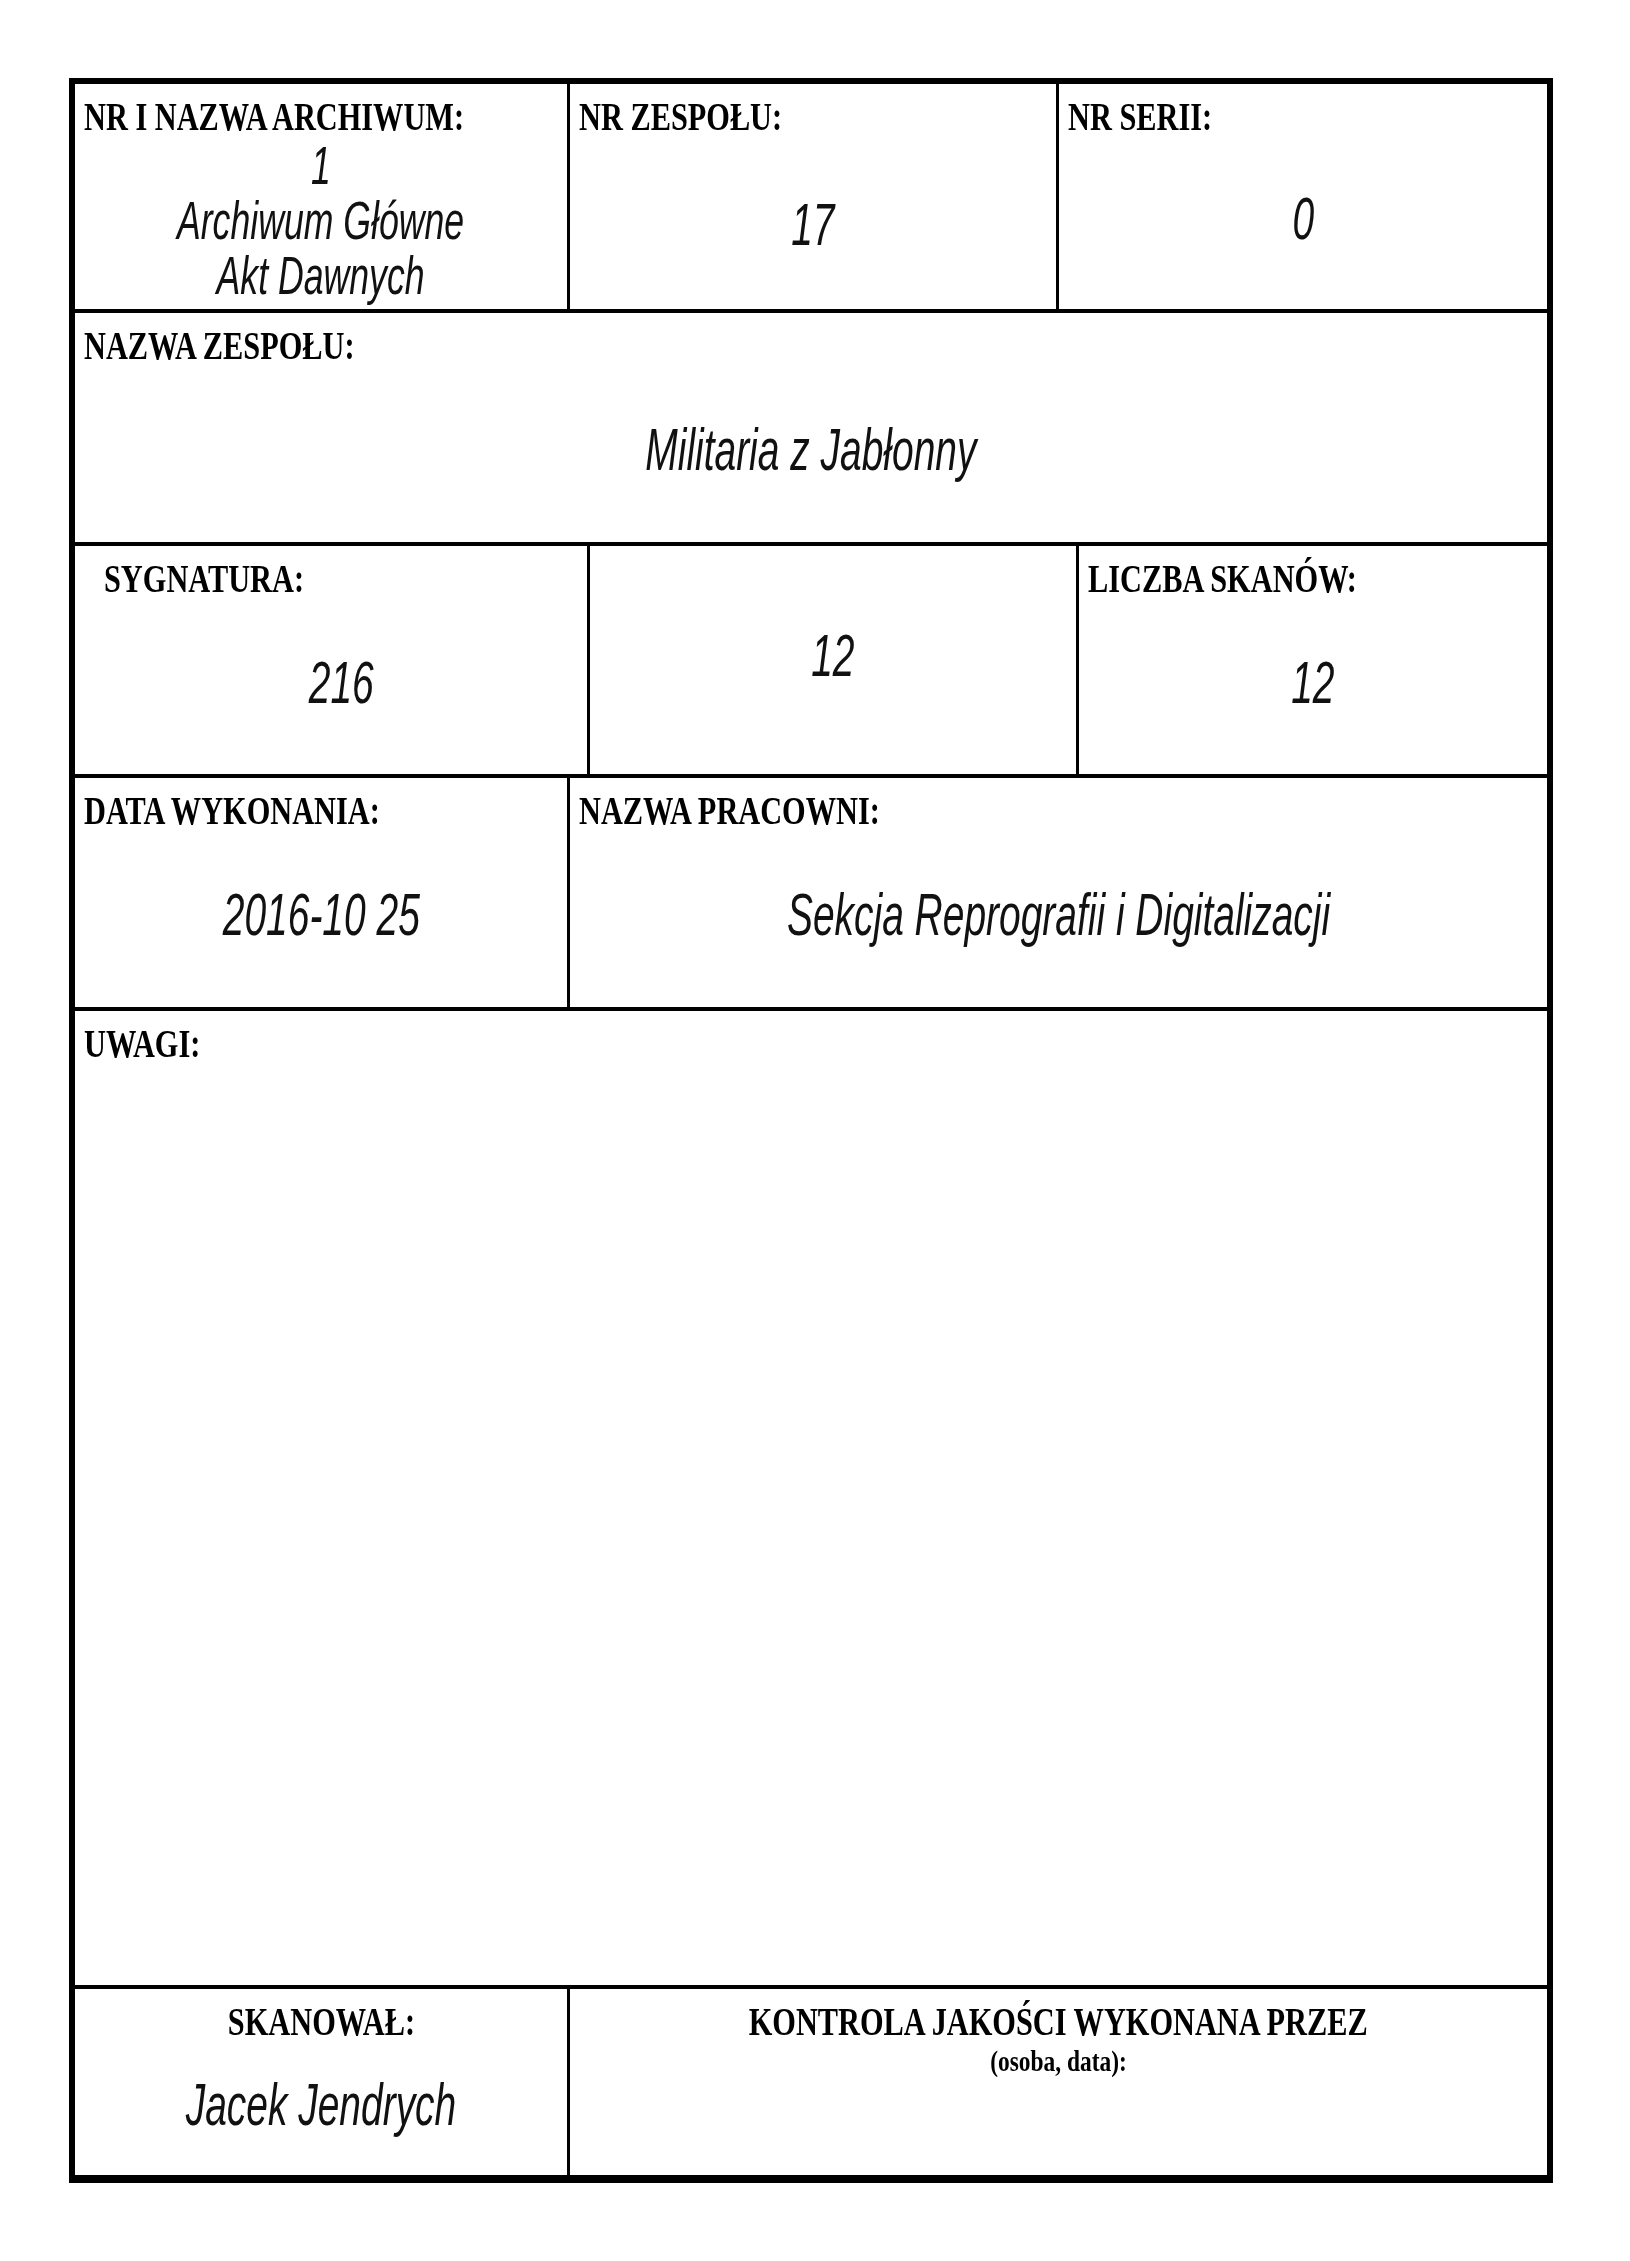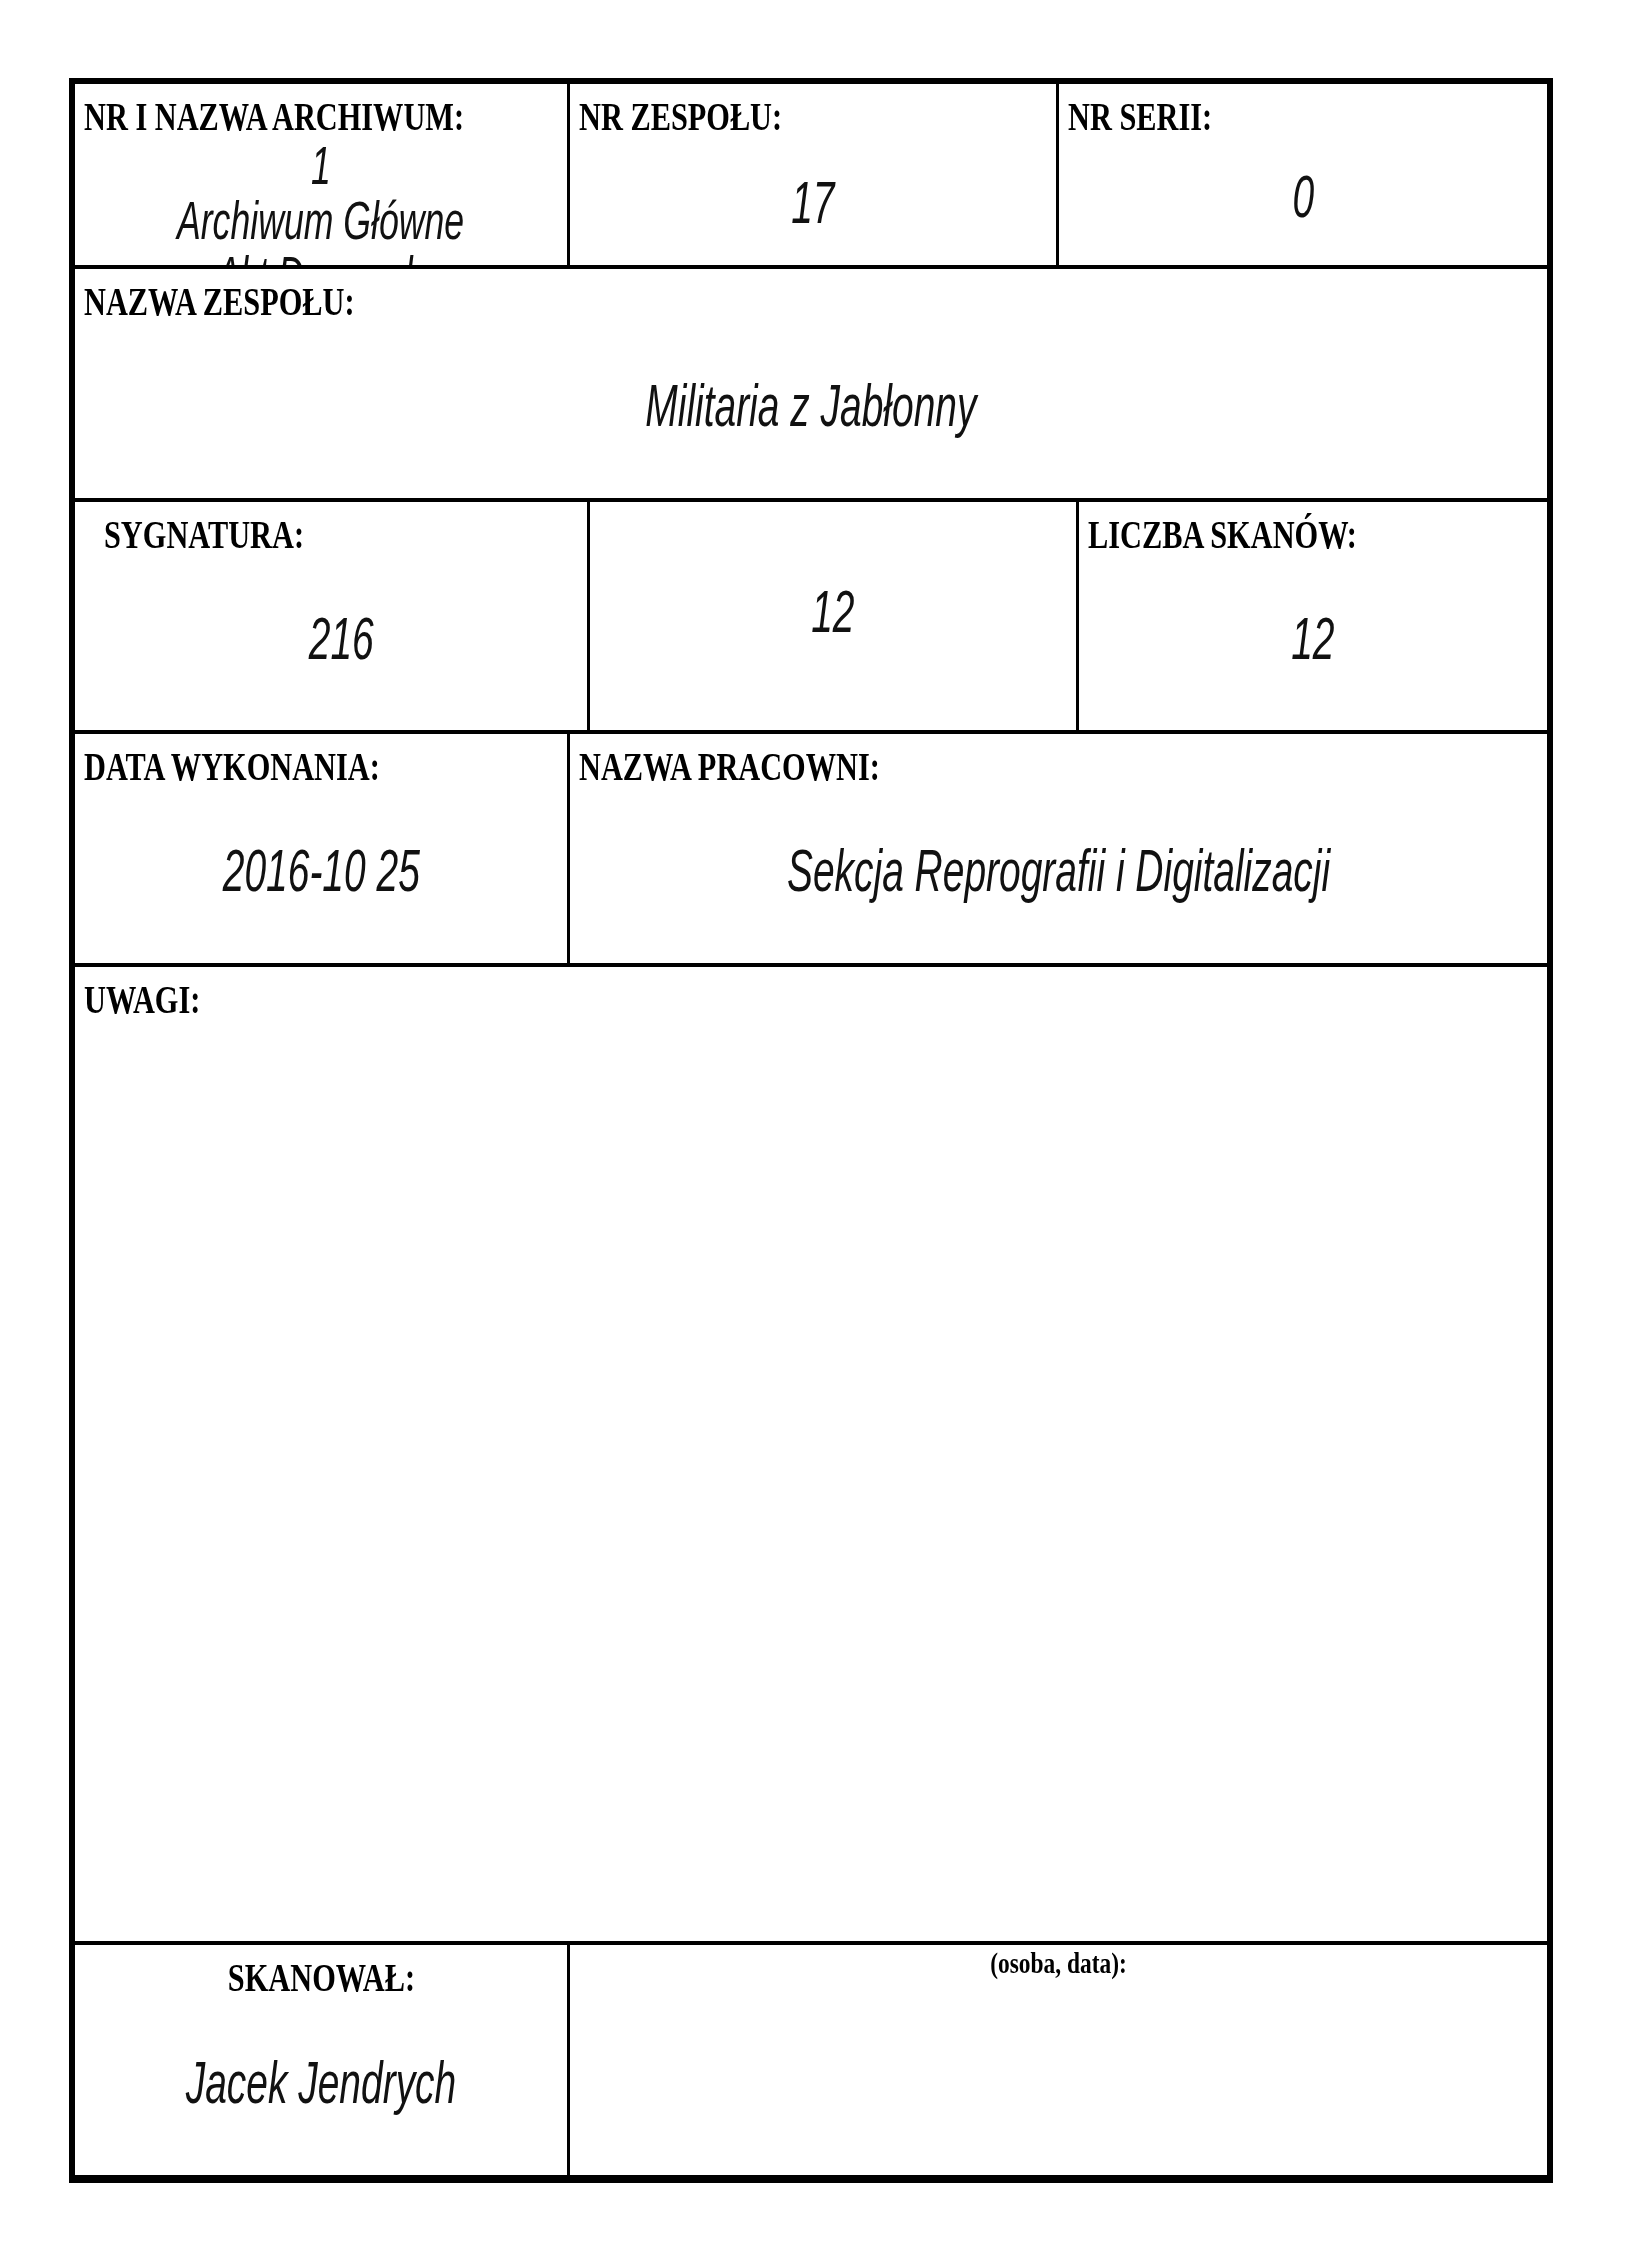--- a/index.html
+++ b/index.html
@@ -25,21 +25,21 @@
     background: #ffffff;
     display: flex;
     flex-direction: column;
   }
   .row {
     display: flex;
     box-sizing: border-box;
     border-bottom: 4.6px solid #000;
     flex-shrink: 0;
   }
-  .row.r1 { height: 185px; }
+  .row.r1 { height: 229px; }
   .row.r2 { height: 233px; }
   .row.r3 { height: 232px; padding-left: 20px; }
   .row.r4 { height: 233px; }
   .row.r5 { height: 978px; }
   .row.r6 { flex: 1; border-bottom: none; }
   .cell {
     box-sizing: border-box;
     border-right: 3.3px solid #000;
     display: flex;
     flex-direction: column;
@@ -181,19 +181,20 @@
   </div>
 
   <div class="row r6">
     <div class="cell w1">
       <div class="lbl centered"><span class="lt">SKANOWAŁ:</span></div>
       <div class="vals">
         <div class="vline"><span class="val">Jacek Jendrych</span></div>
       </div>
     </div>
     <div class="cell last">
+      <div class="lbl centered"><span class="lt">KONTROLA JAKOŚCI WYKONANA PRZEZ</span></div>
       <div class="sublbl"><span class="lt">(osoba, data):</span></div>
       <div class="spacer"></div>
     </div>
   </div>
 
 </div>
 
 
 </body></html>

